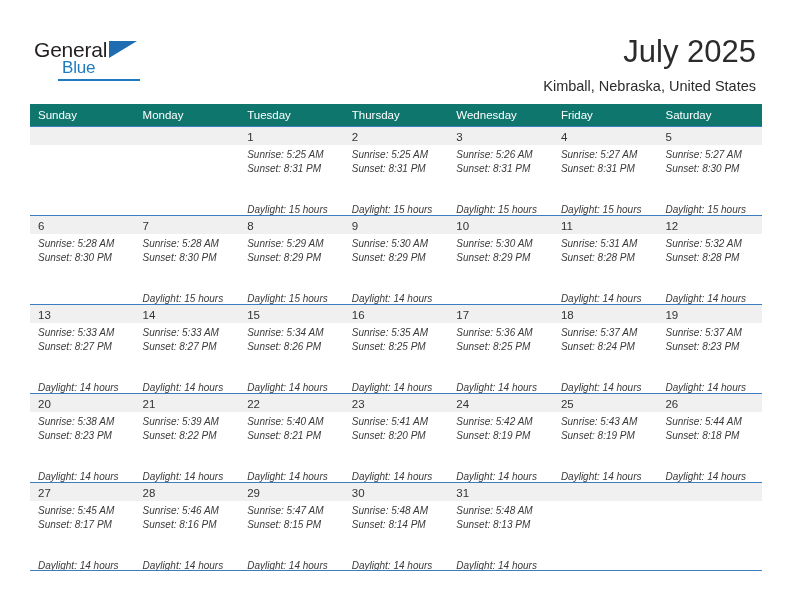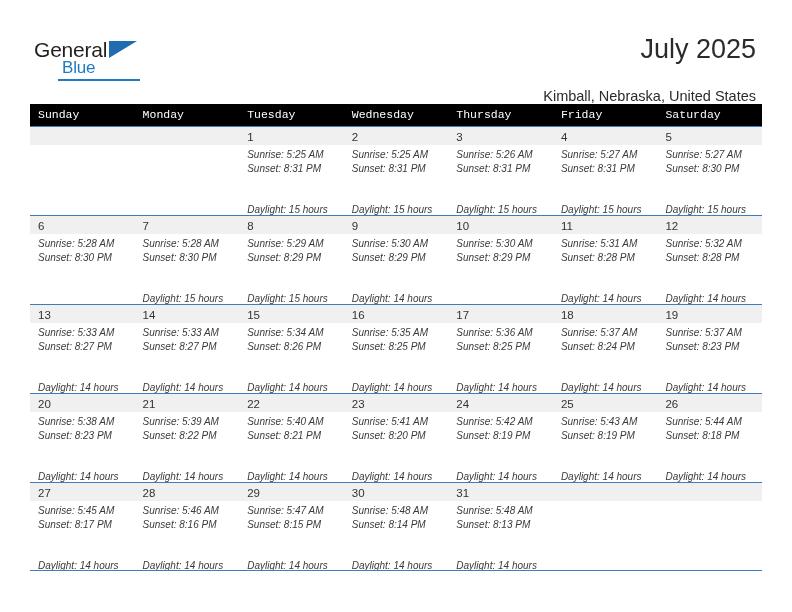--- a/index.html
+++ b/index.html
@@ -72,49 +72,48 @@
     top: 41px;
     width: 82px;
     height: 2px;
     background: #1f7ac0;
   }
 
   .title {
     position: absolute;
     right: 36px;
     top: 34px;
-    font-size: 27px;
+    font-size: 31px;
     color: #2b2b2b;
     font-weight: normal;
     letter-spacing: 0px;
     white-space: nowrap;
   }
   .subtitle {
     position: absolute;
     right: 36px;
-    top: 88px;
+    top: 78px;
     font-size: 14.5px;
     color: #2b2b2b;
     white-space: nowrap;
   }
 
   
   .calendar {
     position: absolute;
     left: 30px;
     top: 104px;
     width: 732px;
   }
 
   .weekday-row {
     display: flex;
     width: 732px;
     height: 22px;
-    background: #000000;
-    font-family: Liberation Mono, monospace;
+    background: #0f766e;
   }
   .weekday {
     flex: 1 1 0;
     font-size: 11.5px;
     color: #ffffff;
     line-height: 22px;
     padding-left: 8px;
     box-sizing: border-box;
     overflow: hidden;
     white-space: nowrap;
@@ -185,22 +184,22 @@
     <div class="title">July 2025</div>
     <div class="subtitle">Kimball, Nebraska, United States</div>
   </div>
 
   <div class="calendar">
 
     <div class="weekday-row">
       <div class="weekday">Sunday</div>
       <div class="weekday">Monday</div>
       <div class="weekday">Tuesday</div>
+      <div class="weekday">Thursday</div>
       <div class="weekday">Wednesday</div>
-      <div class="weekday">Thursday</div>
       <div class="weekday">Friday</div>
       <div class="weekday">Saturday</div>
     </div>
 
     <div id="weeks-container">
         <div class="week-row">
           <div class="day-cell empty">
             <div class="day-head"><span class="day-number"></span></div>
           </div>
           <div class="day-cell empty">

